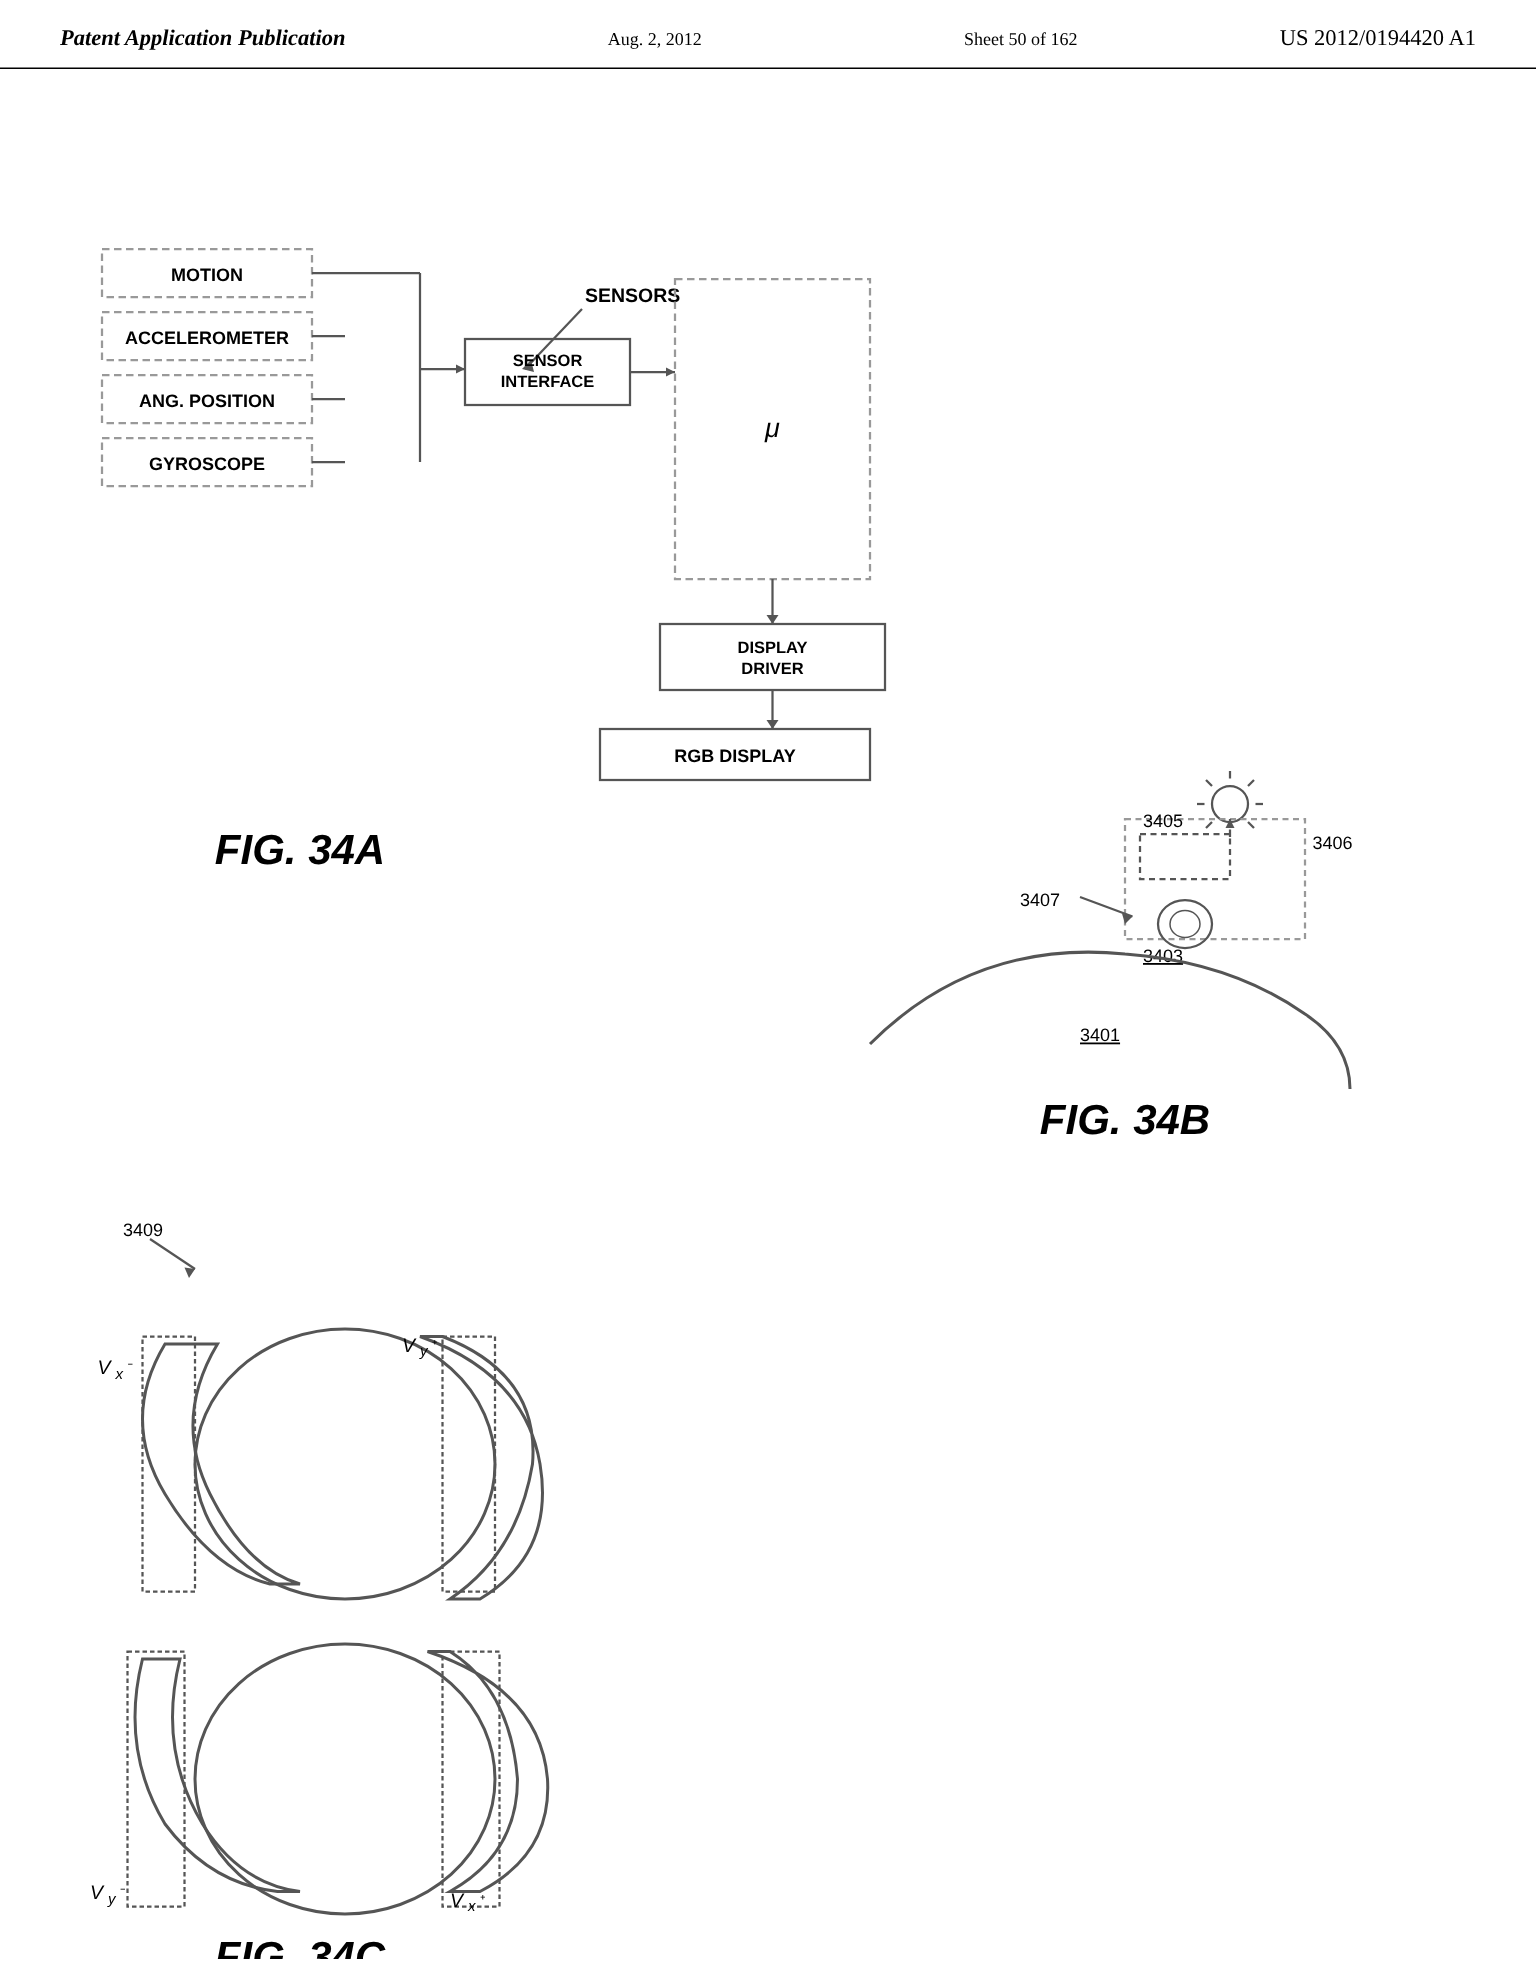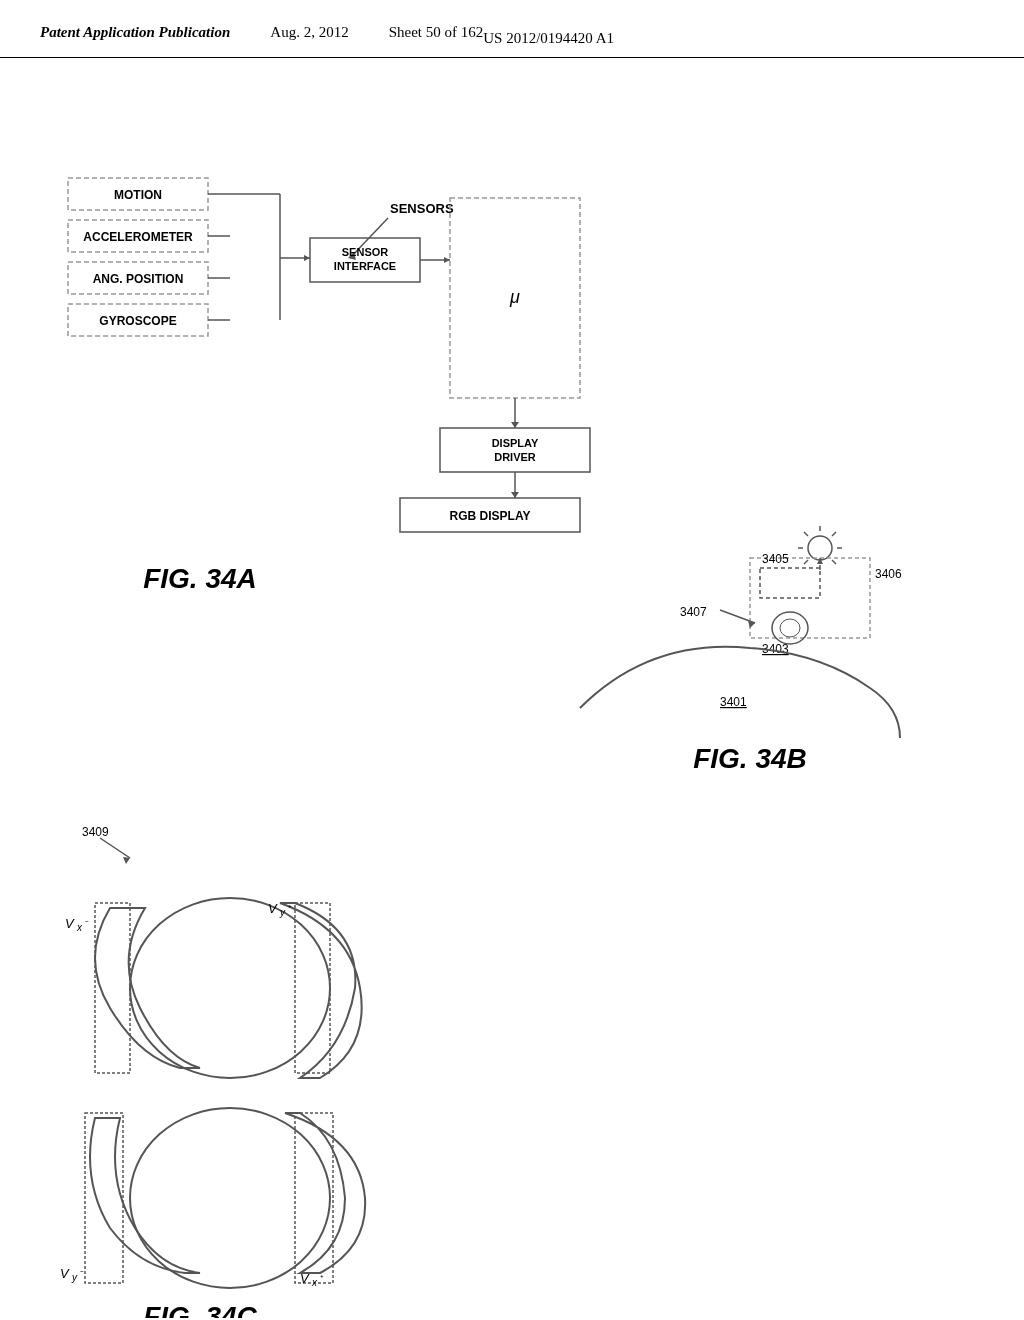--- a/index.html
+++ b/index.html
@@ -6,36 +6,36 @@
     body {
       width: 1024px;
       height: 1320px;
       background: #fff;
       font-family: 'Times New Roman', Times, serif;
       position: relative;
       overflow: hidden;
     }
     .header {
       display: flex;
+      justify-content: space-between;
       align-items: center;
       padding: 18px 40px 10px 40px;
       border-bottom: 1px solid #000;
     }
     .header-left {
       font-size: 15px;
       font-weight: bold;
       font-style: italic;
     }
     .header-center {
-      font-size: 15px;
+      font-size: 12px;
       margin-left: 40px;
     }
     .header-right {
       font-size: 15px;
-      margin-top: 12px;
     }
     .main-content {
       position: relative;
       width: 100%;
       height: calc(100% - 60px);
     }
     svg.diagram {
       position: absolute;
       top: 0;
       left: 0;

